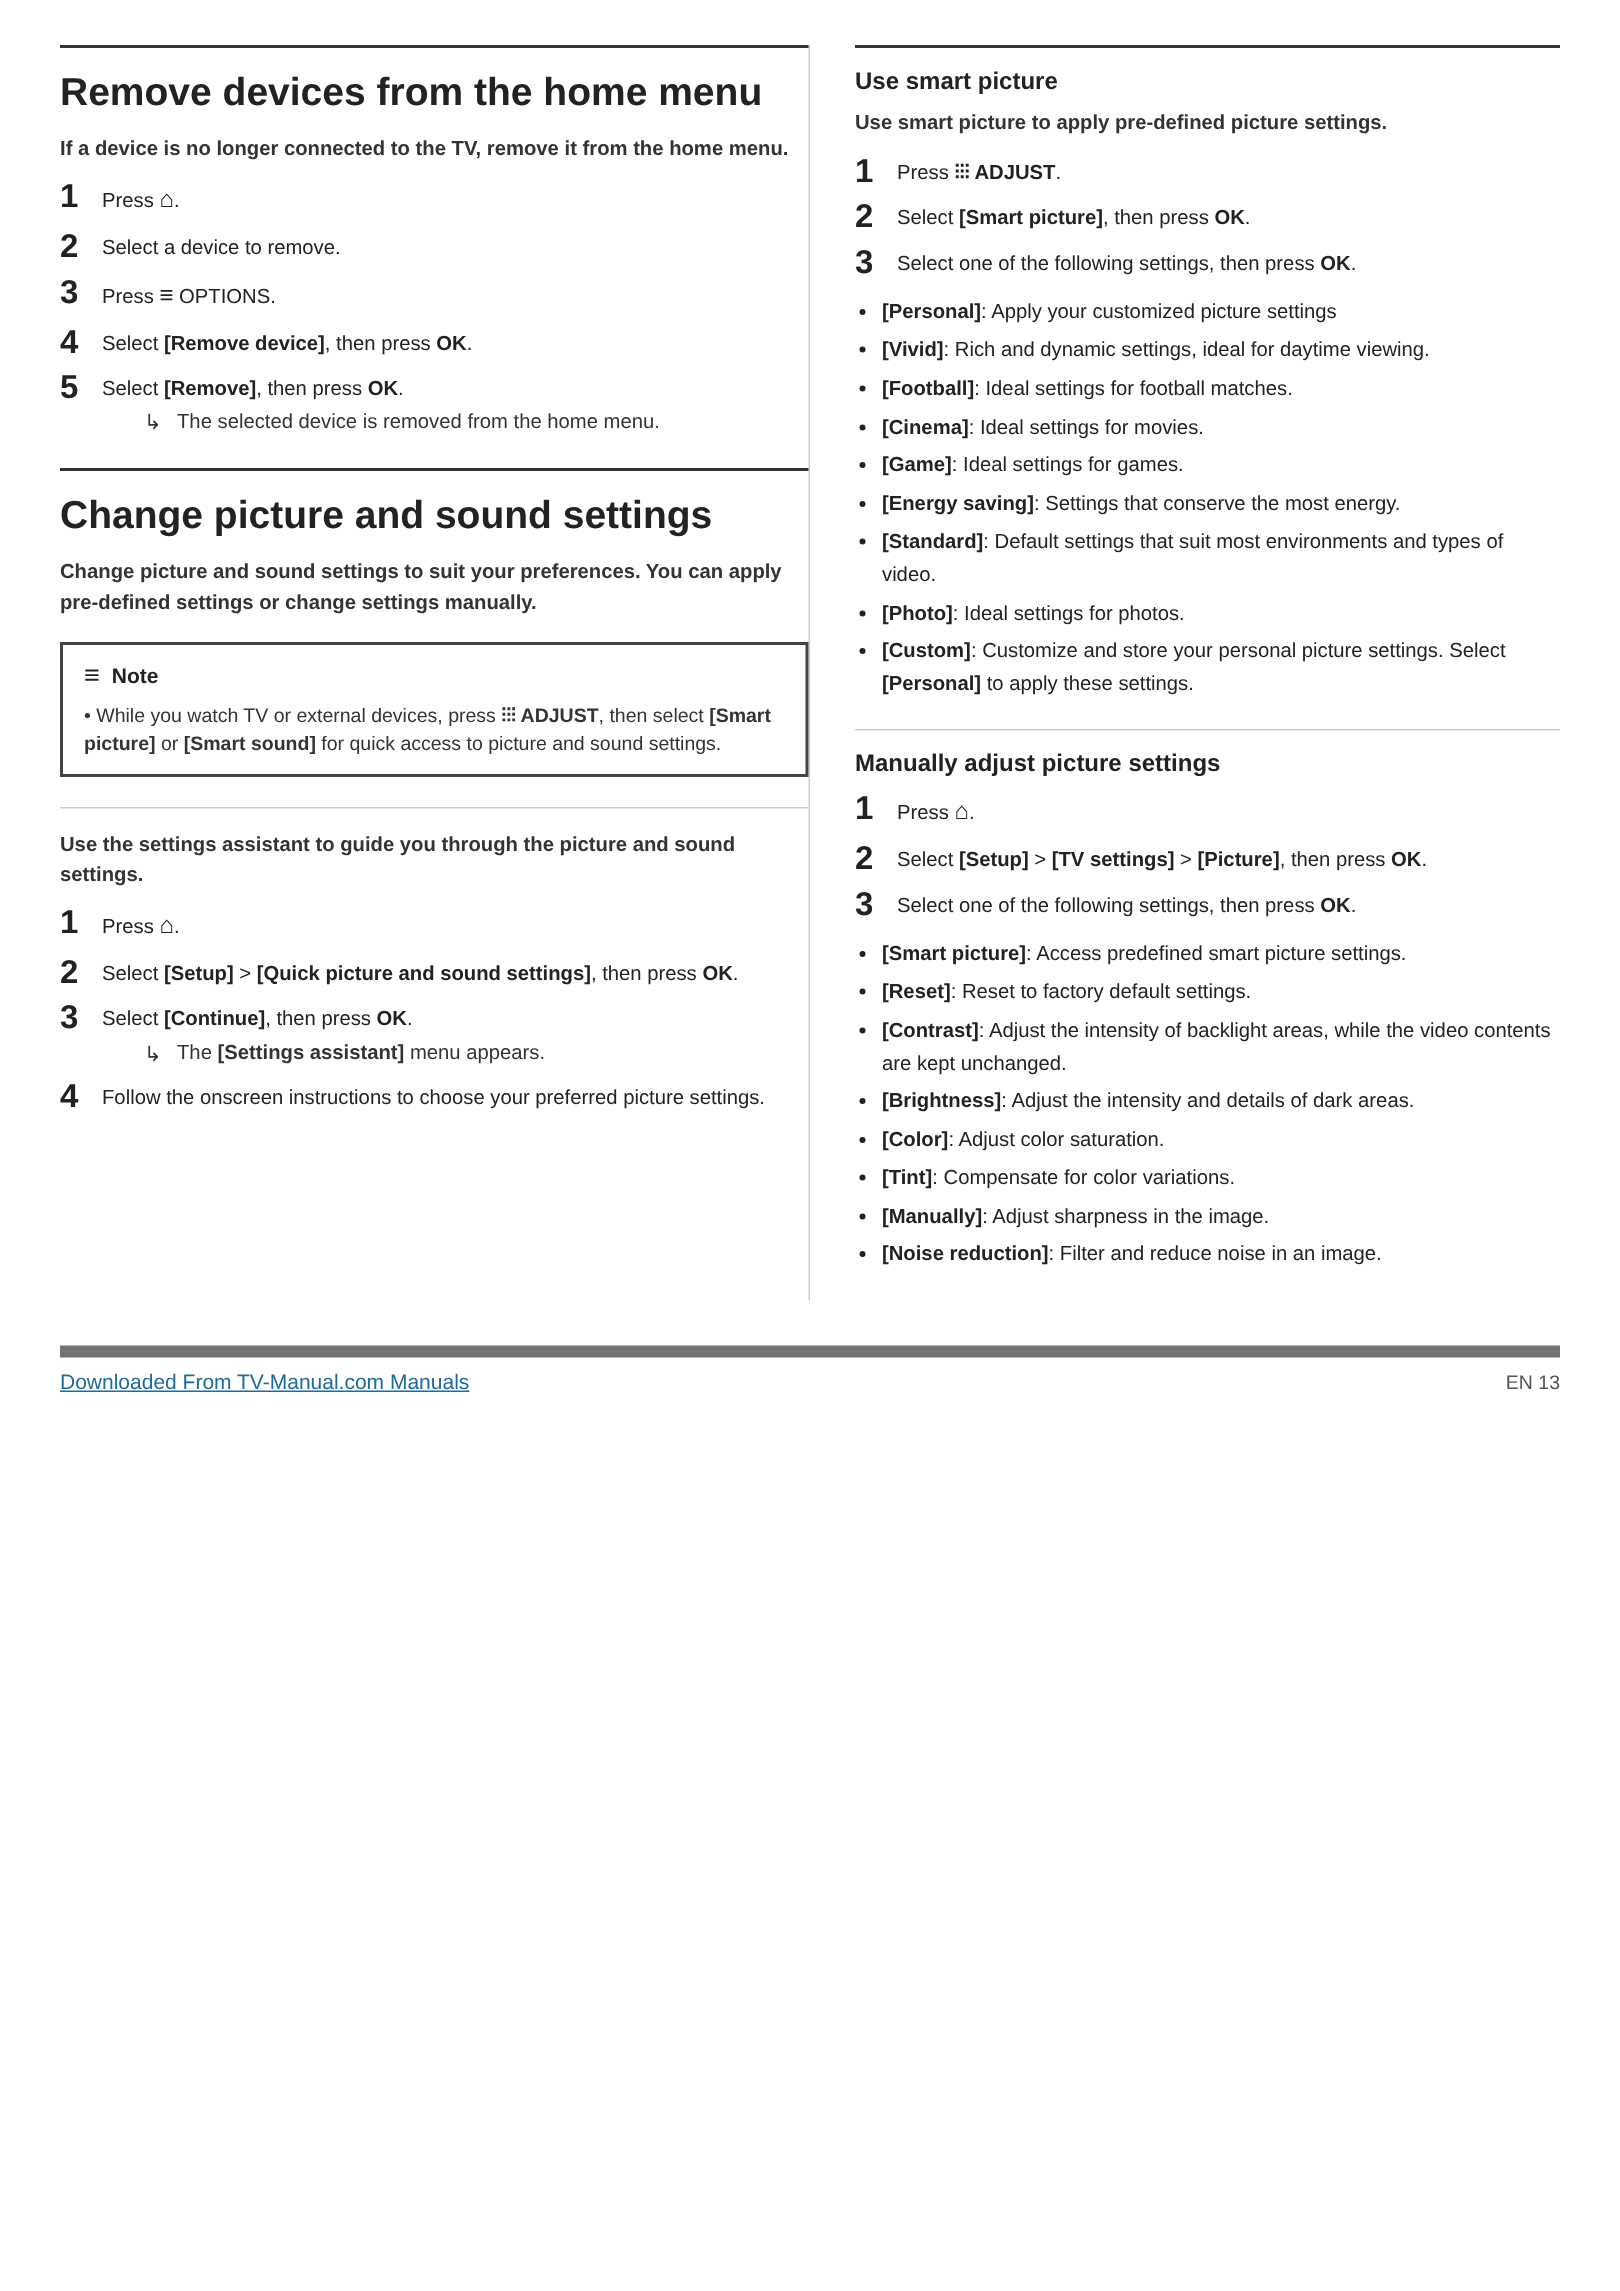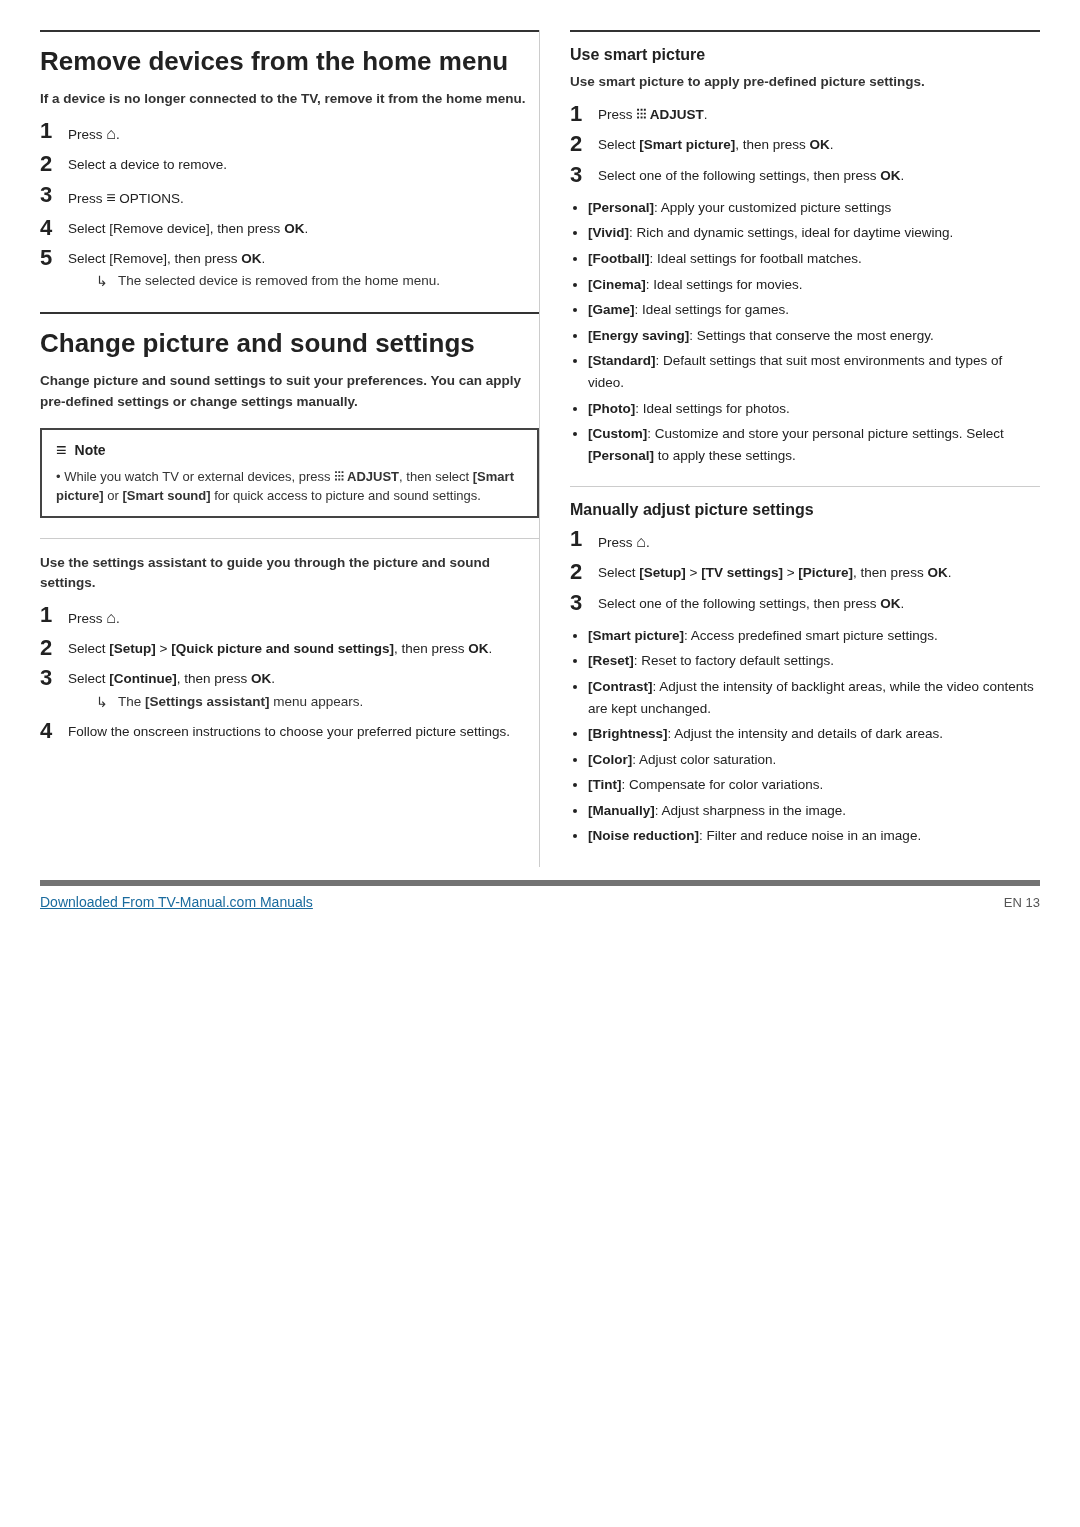--- a/index.html
+++ b/index.html
@@ -116,22 +116,22 @@
       font-size: 13.5px;
       line-height: 1.6;
     }
     .bullet-list li {
       margin-bottom: 4px;
     }
     .footer {
       display: flex;
       justify-content: space-between;
       align-items: center;
-      margin-top: 13px;
-      border-top: 6px solid #737373;
+      margin-top: 30px;
+      border-top: 8px solid #737373;
       padding-top: 8px;
       gap: 24px;
     }
     .footer-link {
       color: #1a6b9e;
       text-decoration: underline;
       font-size: 14px;
     }
     .footer-page {
       font-size: 13px;
@@ -142,21 +142,21 @@
       font-size: 16px;
     }
     .options-icon::before {
       content: "≡";
       font-size: 16px;
     }
     .section-block {
       margin-bottom: 20px;
     }
     strong.bracket {
-      font-weight: normal;
+      font-weight: bold;
     }
   </style>
 </head>
 <body>
 
 <div class="page-layout">
 
   <div class="left-col">
 
     <div class="section-block">

